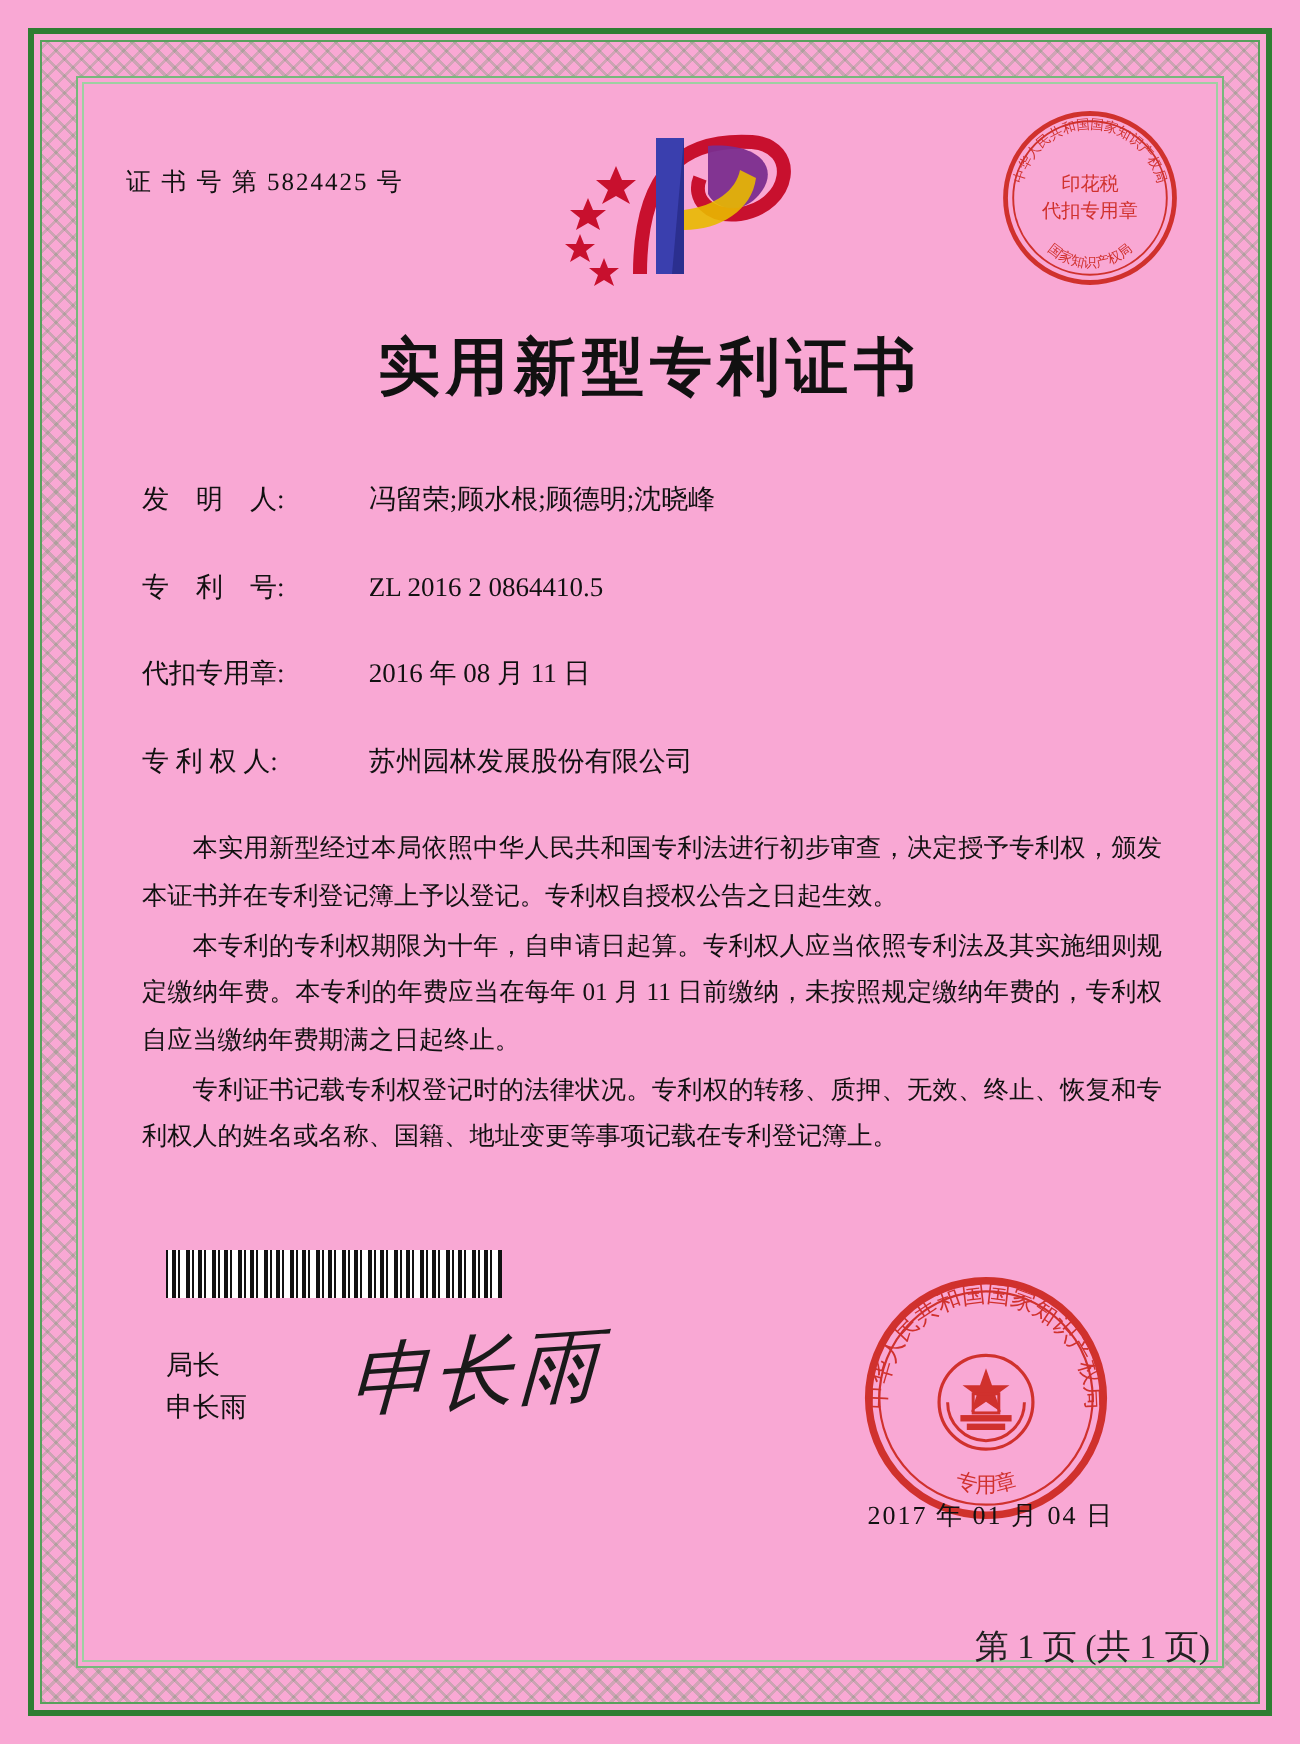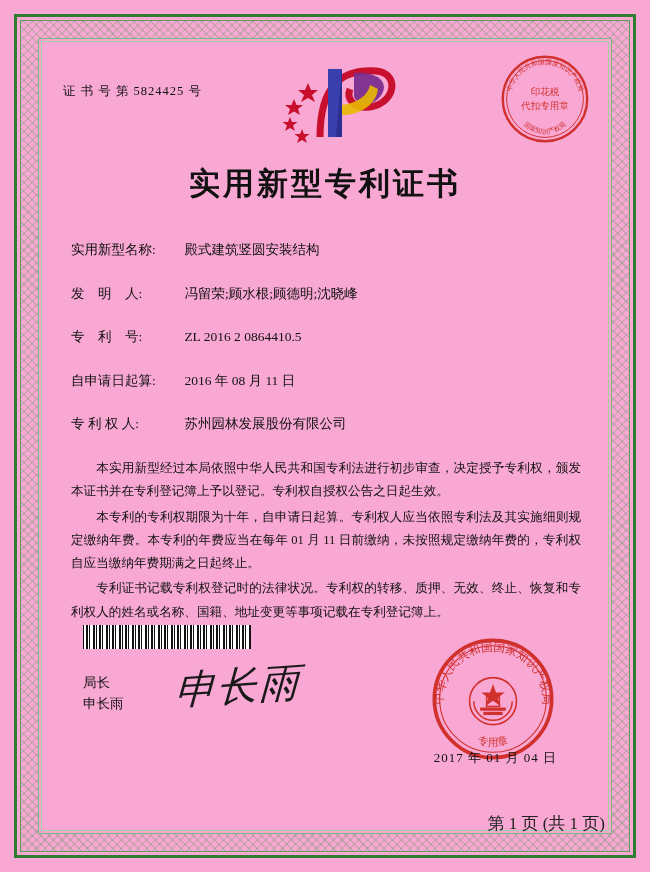--- a/index.html
+++ b/index.html
@@ -279,37 +279,33 @@
           <text x="50" y="46" text-anchor="middle" font-size="10" fill="#d0312d" font-family="DejaVu Sans, sans-serif">印花税</text>
           <text x="50" y="60" text-anchor="middle" font-size="10" fill="#d0312d" font-family="DejaVu Sans, sans-serif">代扣专用章</text>
         </svg>
       </div>
     </div>
 
     <div class="title">实用新型专利证书</div>
 
     <div class="fields">
 
-      <div class="field">
-        <span class="flabel">实用新型名称:</span>
-        <span class="fvalue">殿式建筑竖圆安装结构</span>
-      </div>
 
       <div class="field">
         <span class="flabel">发　明　人:</span>
         <span class="fvalue">冯留荣;顾水根;顾德明;沈晓峰</span>
       </div>
 
       <div class="field">
         <span class="flabel">专　利　号:</span>
         <span class="fvalue">ZL 2016 2 0864410.5</span>
       </div>
 
       <div class="field">
-        <span class="flabel">自申请日起算:</span>
+        <span class="flabel">代扣专用章:</span>
         <span class="fvalue">2016 年 08 月 11 日</span>
       </div>
 
       <div class="field">
         <span class="flabel">专 利 权 人:</span>
         <span class="fvalue">苏州园林发展股份有限公司</span>
       </div>
 
     </div>
 

